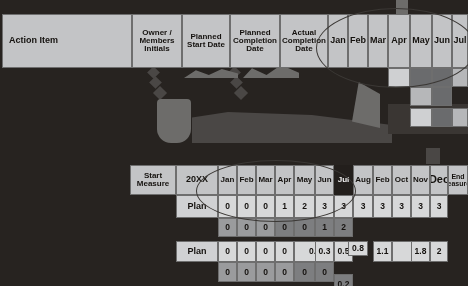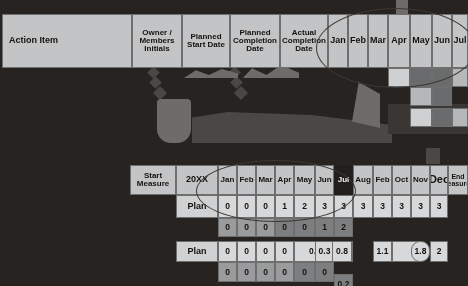--- a/index.html
+++ b/index.html
@@ -159,24 +159,24 @@
   <div class="cell val dark" style="left:334px;top:218px;width:19px;height:19px;">2</div>
 
   <div class="cell plan" style="left:176px;top:241px;width:42px;height:21px;">Plan</div>
   <div class="cell val" style="left:218px;top:241px;width:19px;height:21px;">0</div>
   <div class="cell val" style="left:237px;top:241px;width:19px;height:21px;">0</div>
   <div class="cell val" style="left:256px;top:241px;width:19px;height:21px;">0</div>
   <div class="cell val" style="left:275px;top:241px;width:19px;height:21px;">0</div>
   <div class="cell val" style="left:294px;top:241px;width:42px;height:21px;">0.1</div>
   <div class="cell val" style="left:315px;top:241px;width:19px;height:21px;">0.3</div>
   <div class="cell val" style="left:334px;top:241px;width:19px;height:21px;">0.5</div>
-  <div class="cell val" style="left:332px;top:241px;width:20px;height:21px;">0.8</div>
+  <div class="cell val" style="left:348px;top:241px;width:20px;height:15px;">0.8</div>
   <div class="cell val" style="left:373px;top:241px;width:19px;height:21px;">1.1</div>
   <div class="cell val" style="left:392px;top:241px;width:19px;height:21px;padding-left:28px;">1.5</div>
-  <div class="cell val" style="left:411px;top:241px;width:19px;height:21px;border-radius:9px;">1.8</div>
+  <div class="cell val" style="left:411px;top:241px;width:19px;height:21px;">1.8</div>
   <div class="cell val" style="left:430px;top:241px;width:18px;height:21px;">2</div>
 
   <div class="cell val mid" style="left:218px;top:262px;width:19px;height:20px;">0</div>
   <div class="cell val mid" style="left:237px;top:262px;width:19px;height:20px;">0</div>
   <div class="cell val mid" style="left:256px;top:262px;width:19px;height:20px;">0</div>
   <div class="cell val mid" style="left:275px;top:262px;width:19px;height:20px;">0</div>
   <div class="cell val dark" style="left:294px;top:262px;width:21px;height:20px;">0</div>
   <div class="cell val dark" style="left:315px;top:262px;width:19px;height:20px;">0</div>
   <div class="cell val dark" style="left:334px;top:262px;width:19px;height:20px;margin-top:12px;">0.2</div>
 

